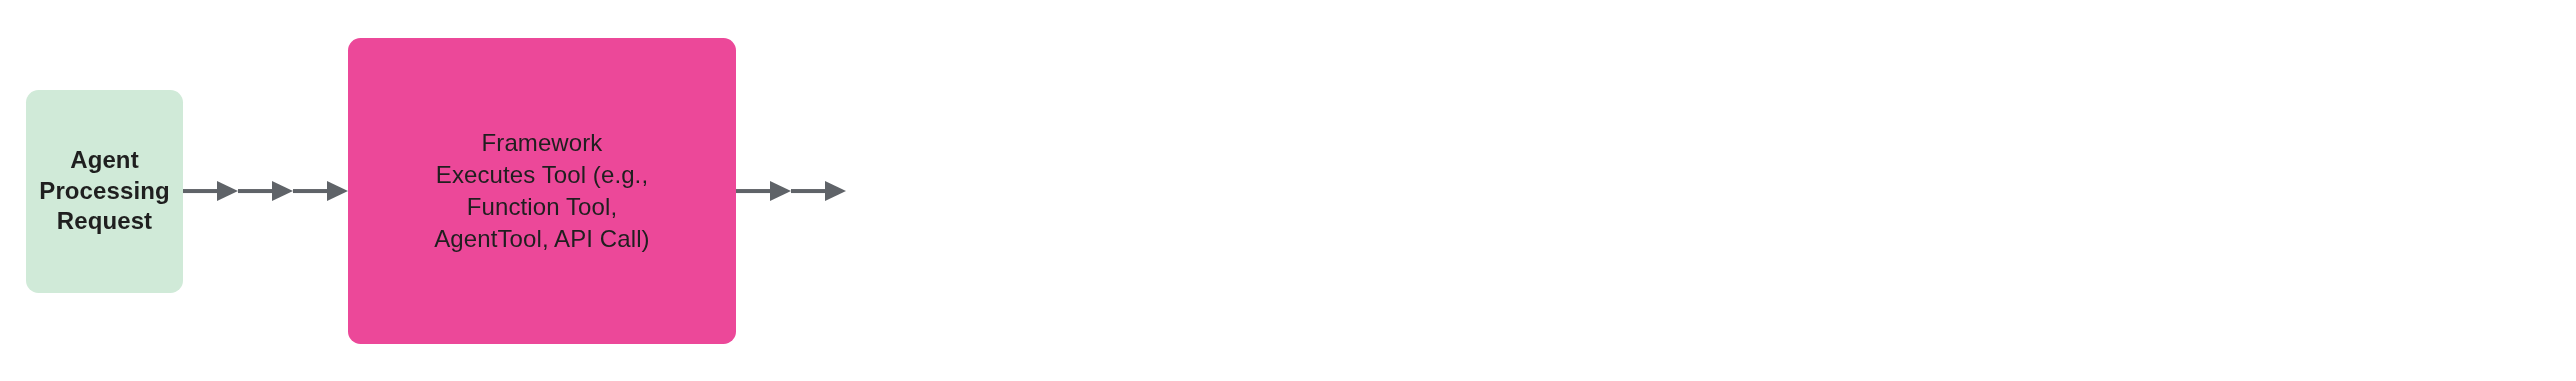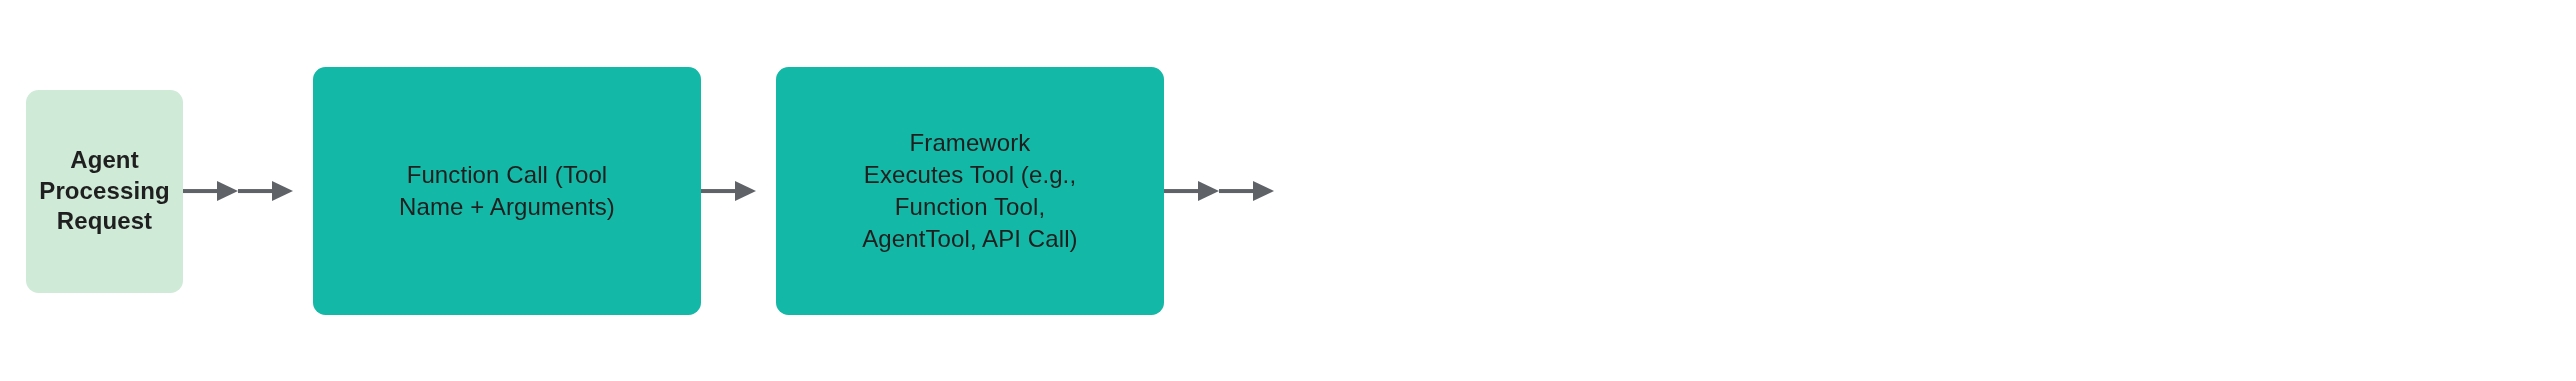--- a/index.html
+++ b/index.html
@@ -44,24 +44,23 @@
     width: 157px;
     height: 203px;
   }
   .node.terminal .node-label {
     font-size: 24px;
     line-height: 30.5px;
     font-weight: 700;
   }
   
   .node.process {
-    background: #14b8a6;
+    background: #ec4899;
     width: 388px;
-    height: 248px;
-    margin-left: 20px;
+    height: 306px;
   }
   .node.process .node-label {
     font-size: 24px;
     line-height: 32px;
     font-weight: 400;
   }
   .node.process.wide {
     width: 388px;
   }
   
@@ -111,24 +110,20 @@
     <span class="shaft"></span>
     <span class="head"></span>
   </div>
 
 
   <div class="connector">
     <span class="shaft"></span>
     <span class="head"></span>
   </div>
 
-  <div class="node process">
-    <span class="node-label">Function Call (Tool
-Name + Arguments)</span>
-  </div>
 
   <div class="connector">
     <span class="shaft"></span>
     <span class="head"></span>
   </div>
 
   <div class="node process wide">
     <span class="node-label">Framework
 Executes Tool (e.g.,
 Function Tool,

